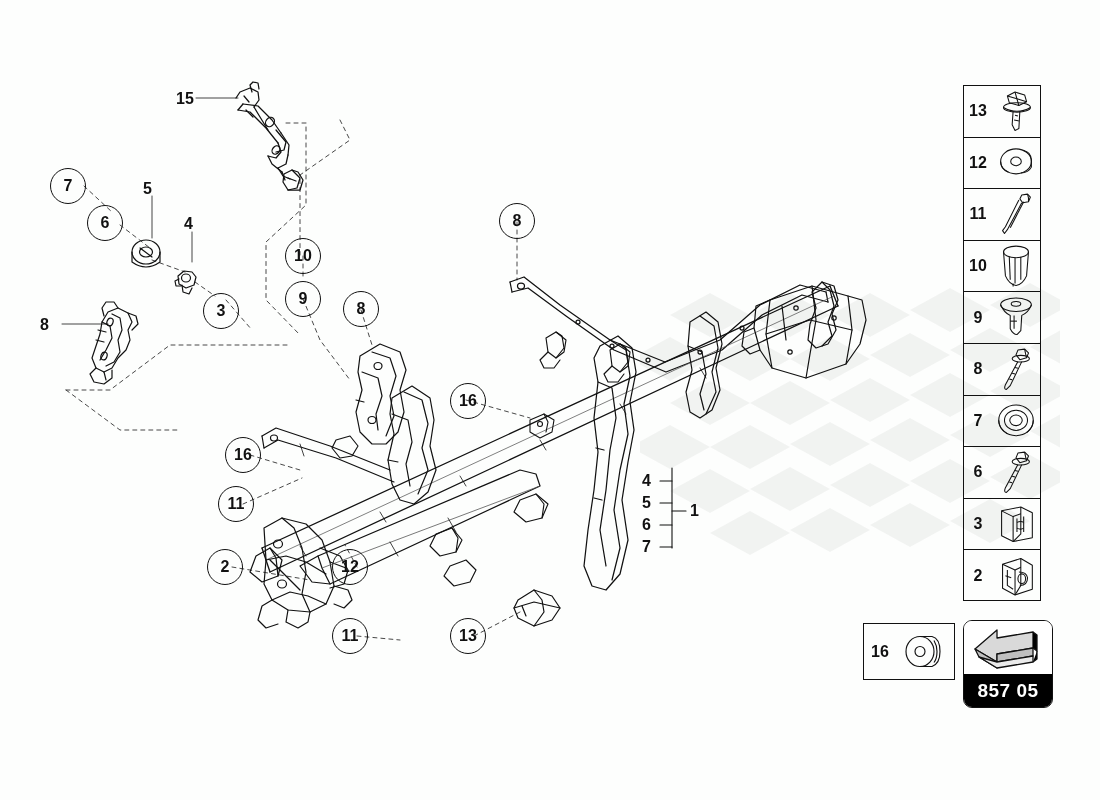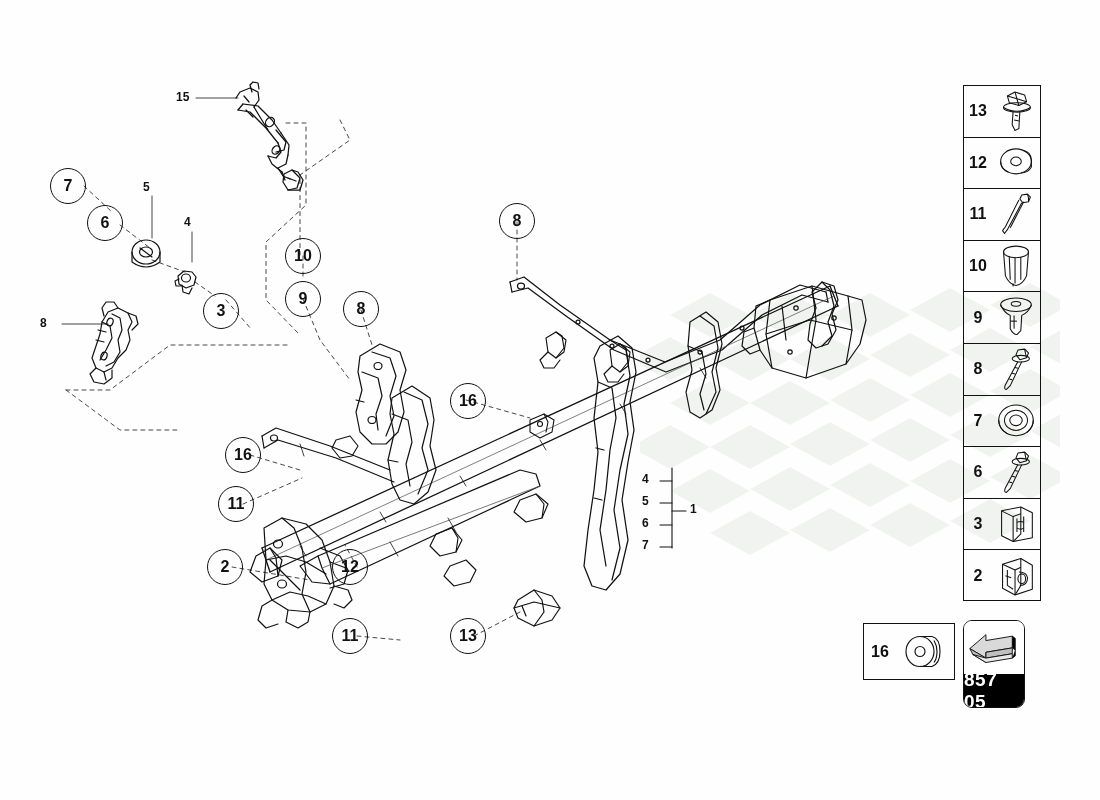--- a/index.html
+++ b/index.html
@@ -31,21 +31,21 @@
 
   
   .callout{
     position:absolute;width:36px;height:36px;border-radius:50%;
     border:1.4px solid #111;background:transparent;
     display:flex;align-items:center;justify-content:center;
     font-size:16px;font-weight:700;color:#111;
     box-sizing:border-box;
   }
   .plainnum{
-    position:absolute;font-size:12px;font-weight:700;color:#111;
+    position:absolute;font-size:16px;font-weight:700;color:#111;
   }
 
   
   .legend{
     position:absolute;left:963px;top:85px;width:78px;height:516px;
     border:1.3px solid #111;background:transparent;box-sizing:border-box;
   }
   .legend-row{
     height:51.6px;box-sizing:border-box;
     border-bottom:1.2px solid #111;
@@ -61,21 +61,21 @@
 
   
   .partbox{
     position:absolute;left:863px;top:623px;width:92px;height:57px;
     border:1.3px solid #111;box-sizing:border-box;display:flex;align-items:center;
   }
   .partbox .legend-num{width:32px;}
 
   
   .badge{
-    position:absolute;left:963px;top:620px;width:62px;height:88px;
+    position:absolute;left:963px;top:620px;width:90px;height:88px;
     border-radius:9px;overflow:hidden;background:#fff;
     border:1.5px solid #111;box-sizing:border-box;
   }
   .badge-top{height:53px;position:relative;background:#fff;}
   .badge-top svg{position:absolute;left:0;top:0;width:100%;height:100%;}
   .badge-bot{
     height:33px;background:#000;color:#fff;
     display:flex;align-items:center;justify-content:center;
     font-size:19px;font-weight:700;letter-spacing:.5px;
   }

